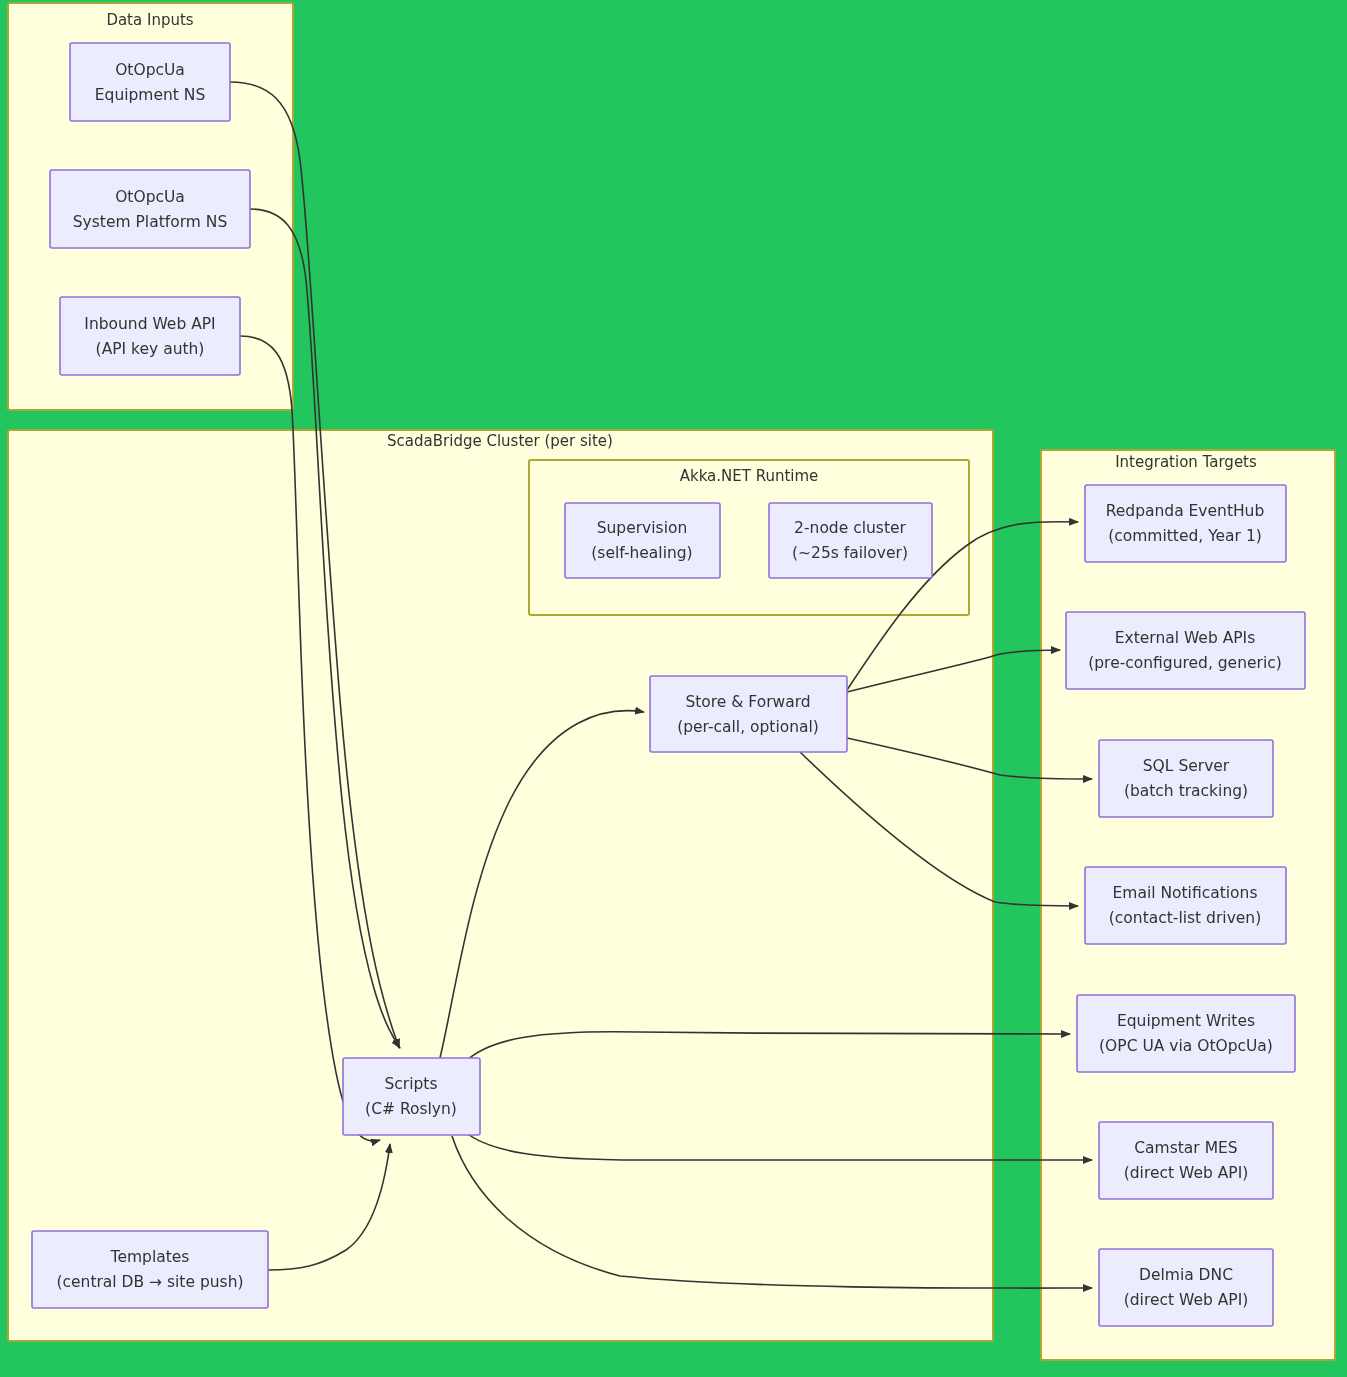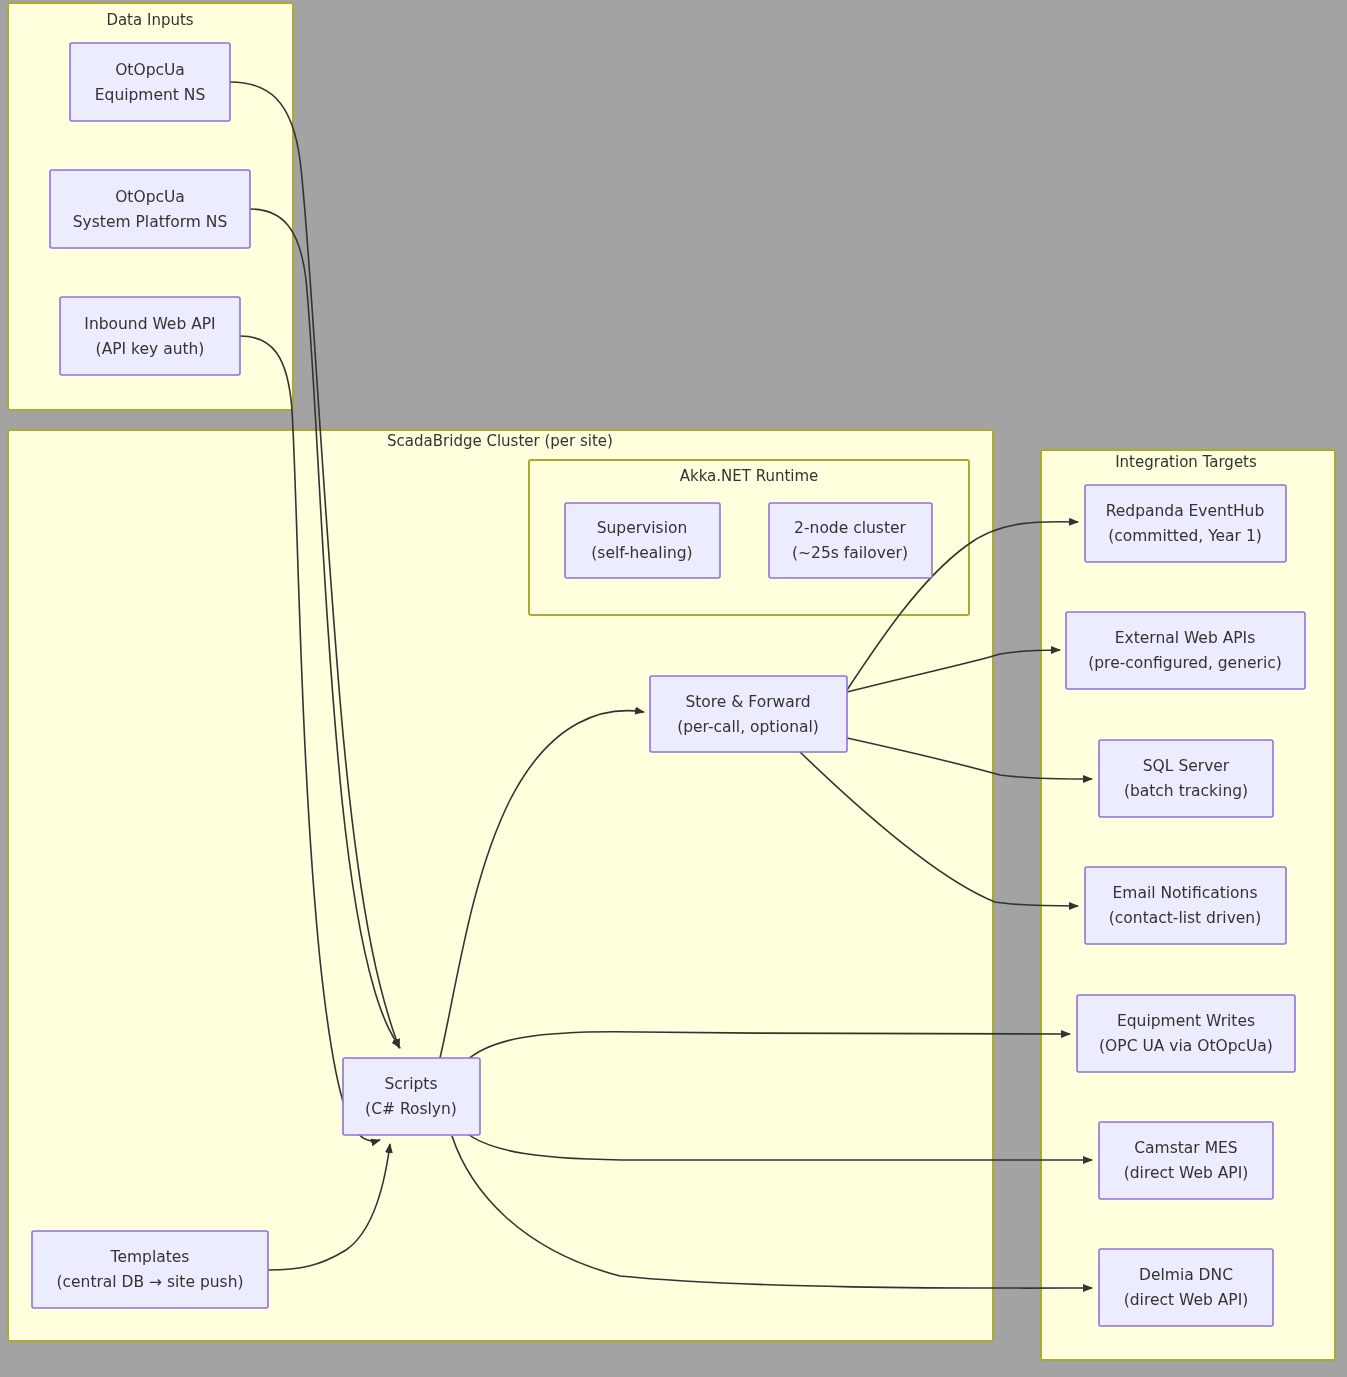--- a/index.html
+++ b/index.html
@@ -11,21 +11,21 @@
   body {
     width: 1347px;
     height: 1377px;
     overflow: hidden;
     font-family: "DejaVu Sans", sans-serif;
   }
   #diagram-root {
     position: relative;
     width: 1347px;
     height: 1377px;
-    background: #a3a3a3;
+    background: #22c55e;
   }
   svg#diagram-svg {
     display: block;
     width: 1347px;
     height: 1377px;
   }
   .cluster-rect {
     fill: #ffffde;
     stroke: #aaaa33;
     stroke-width: 2px;

